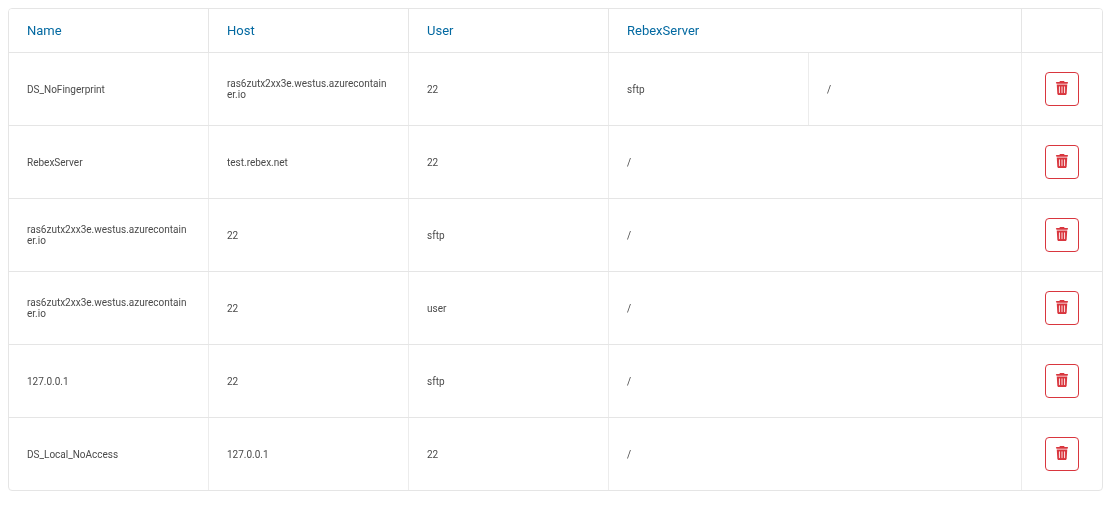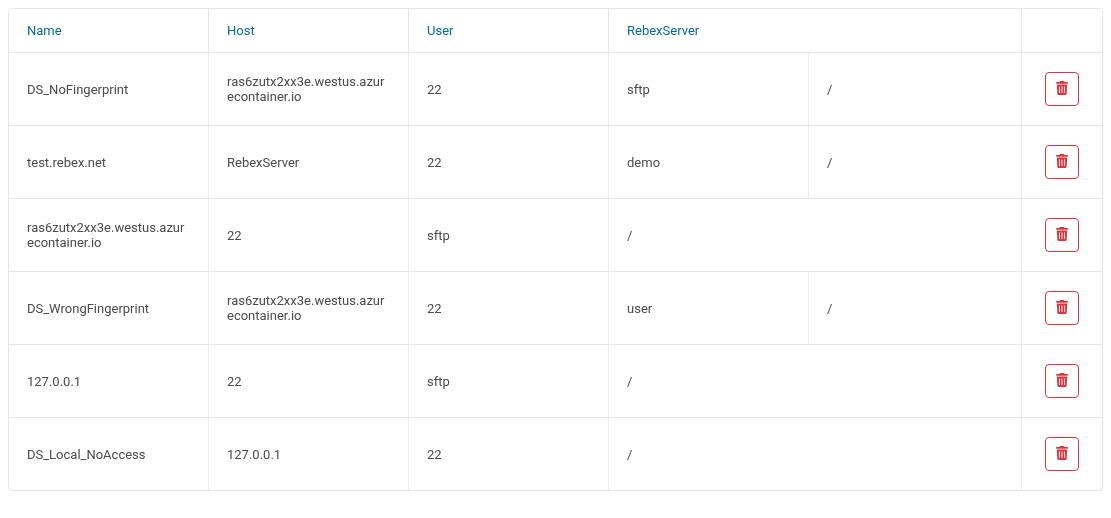--- a/index.html
+++ b/index.html
@@ -43,21 +43,21 @@
       border-right: 1px solid #e5e5e5;
       display: flex;
       align-items: center;
     }
     .header-cell:last-child {
       border-right: none;
     }
     .body-cell {
       padding: 14px 18px;
       color: #4a4a4a;
-      font-size: 13px;
+      font-size: 10px;
       border-right: 1px solid #ececec;
       display: flex;
       align-items: center;
       min-height: 72px;
       word-break: break-word;
     }
     .body-cell:last-child {
       border-right: none;
     }
     .col-name { width: 200px; flex-shrink: 0; }
@@ -104,24 +104,23 @@
         <div class="body-cell col-rootfolder">/</div>
         <div class="body-cell col-actions">
           <button class="delete-btn">
             <span><svg viewBox="0 0 448 512">
                 <path d="M135.2 17.7C140.6 6.8 151.7 0 163.8 0H284.2c12.1 0 23.2 6.8 28.6 17.7L320 32h96c17.7 0 32 14.3 32 32s-14.3 32-32 32H32C14.3 96 0 81.7 0 64S14.3 32 32 32h96l7.2-14.3zM32 128H416l-21.2 339c-1.6 25.3-22.6 45-47.9 45H101.1c-25.3 0-46.3-19.7-47.9-45L32 128zm96 64c-8.8 0-16 7.2-16 16v224c0 8.8 7.2 16 16 16s16-7.2 16-16V208c0-8.8-7.2-16-16-16zm96 0c-8.8 0-16 7.2-16 16v224c0 8.8 7.2 16 16 16s16-7.2 16-16V208c0-8.8-7.2-16-16-16zm96 0c-8.8 0-16 7.2-16 16v224c0 8.8 7.2 16 16 16s16-7.2 16-16V208c0-8.8-7.2-16-16-16z"></path>
               </svg></span>
           </button>
         </div>
       </div>
       <div class="table-row">
+        <div class="body-cell col-name">RebexServer</div>
         <div class="body-cell col-host">test.rebex.net</div>
-        <div class="body-cell col-name">RebexServer</div>
         <div class="body-cell col-port">22</div>
-        <div class="body-cell col-user">demo</div>
         <div class="body-cell col-rootfolder">/</div>
         <div class="body-cell col-actions">
           <button class="delete-btn">
             <span><svg viewBox="0 0 448 512">
                 <path d="M135.2 17.7C140.6 6.8 151.7 0 163.8 0H284.2c12.1 0 23.2 6.8 28.6 17.7L320 32h96c17.7 0 32 14.3 32 32s-14.3 32-32 32H32C14.3 96 0 81.7 0 64S14.3 32 32 32h96l7.2-14.3zM32 128H416l-21.2 339c-1.6 25.3-22.6 45-47.9 45H101.1c-25.3 0-46.3-19.7-47.9-45L32 128zm96 64c-8.8 0-16 7.2-16 16v224c0 8.8 7.2 16 16 16s16-7.2 16-16V208c0-8.8-7.2-16-16-16zm96 0c-8.8 0-16 7.2-16 16v224c0 8.8 7.2 16 16 16s16-7.2 16-16V208c0-8.8-7.2-16-16-16zm96 0c-8.8 0-16 7.2-16 16v224c0 8.8 7.2 16 16 16s16-7.2 16-16V208c0-8.8-7.2-16-16-16z"></path>
               </svg></span>
           </button>
         </div>
       </div>
       <div class="table-row">
@@ -131,21 +130,20 @@
         <div class="body-cell col-rootfolder">/</div>
         <div class="body-cell col-actions">
           <button class="delete-btn">
             <span><svg viewBox="0 0 448 512">
                 <path d="M135.2 17.7C140.6 6.8 151.7 0 163.8 0H284.2c12.1 0 23.2 6.8 28.6 17.7L320 32h96c17.7 0 32 14.3 32 32s-14.3 32-32 32H32C14.3 96 0 81.7 0 64S14.3 32 32 32h96l7.2-14.3zM32 128H416l-21.2 339c-1.6 25.3-22.6 45-47.9 45H101.1c-25.3 0-46.3-19.7-47.9-45L32 128zm96 64c-8.8 0-16 7.2-16 16v224c0 8.8 7.2 16 16 16s16-7.2 16-16V208c0-8.8-7.2-16-16-16zm96 0c-8.8 0-16 7.2-16 16v224c0 8.8 7.2 16 16 16s16-7.2 16-16V208c0-8.8-7.2-16-16-16zm96 0c-8.8 0-16 7.2-16 16v224c0 8.8 7.2 16 16 16s16-7.2 16-16V208c0-8.8-7.2-16-16-16z"></path>
               </svg></span>
           </button>
         </div>
       </div>
       <div class="table-row">
-        <div class="body-cell col-name">DS_WrongFingerprint</div>
         <div class="body-cell col-host">ras6zutx2xx3e.westus.azurecontainer.io</div>
         <div class="body-cell col-port">22</div>
         <div class="body-cell col-user">user</div>
         <div class="body-cell col-rootfolder">/</div>
         <div class="body-cell col-actions">
           <button class="delete-btn">
             <span><svg viewBox="0 0 448 512">
                 <path d="M135.2 17.7C140.6 6.8 151.7 0 163.8 0H284.2c12.1 0 23.2 6.8 28.6 17.7L320 32h96c17.7 0 32 14.3 32 32s-14.3 32-32 32H32C14.3 96 0 81.7 0 64S14.3 32 32 32h96l7.2-14.3zM32 128H416l-21.2 339c-1.6 25.3-22.6 45-47.9 45H101.1c-25.3 0-46.3-19.7-47.9-45L32 128zm96 64c-8.8 0-16 7.2-16 16v224c0 8.8 7.2 16 16 16s16-7.2 16-16V208c0-8.8-7.2-16-16-16zm96 0c-8.8 0-16 7.2-16 16v224c0 8.8 7.2 16 16 16s16-7.2 16-16V208c0-8.8-7.2-16-16-16zm96 0c-8.8 0-16 7.2-16 16v224c0 8.8 7.2 16 16 16s16-7.2 16-16V208c0-8.8-7.2-16-16-16z"></path>
               </svg></span>
           </button>

